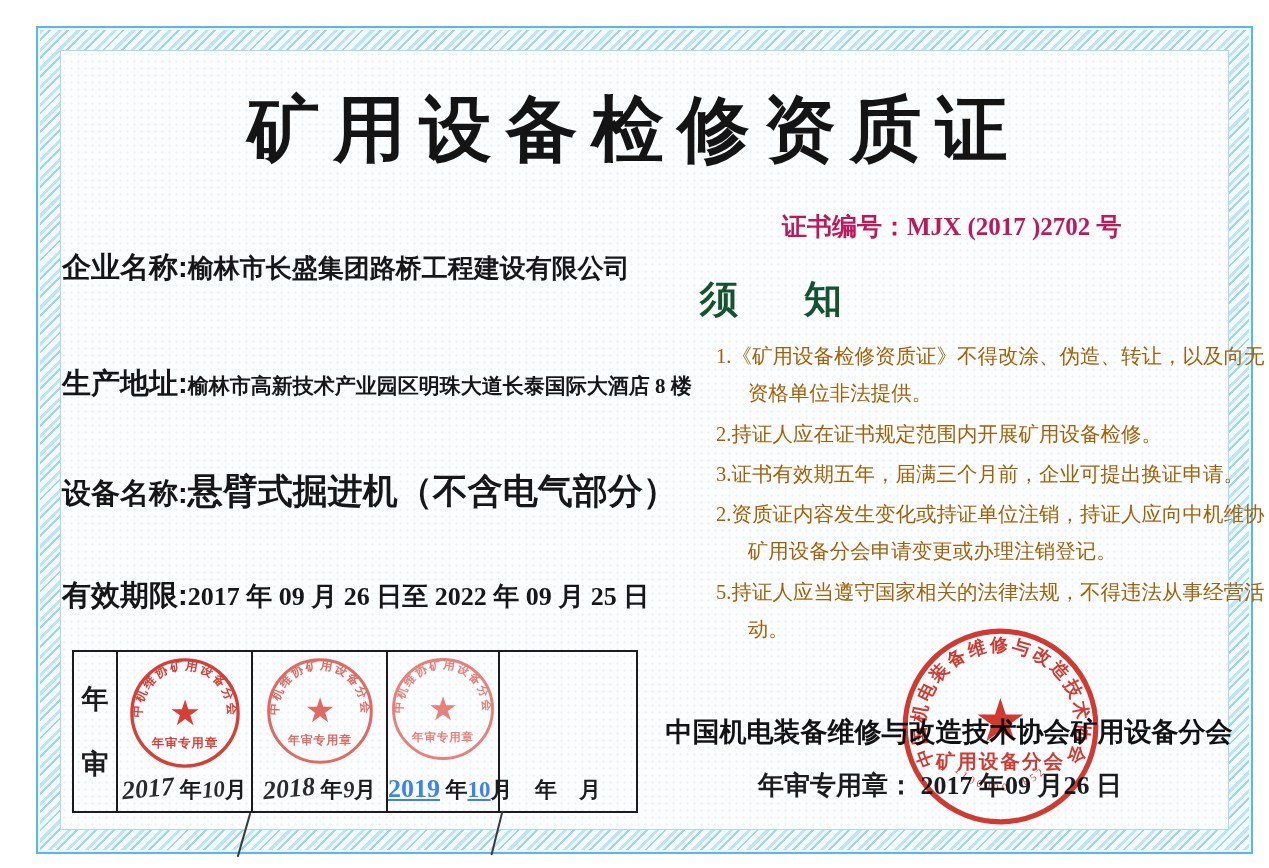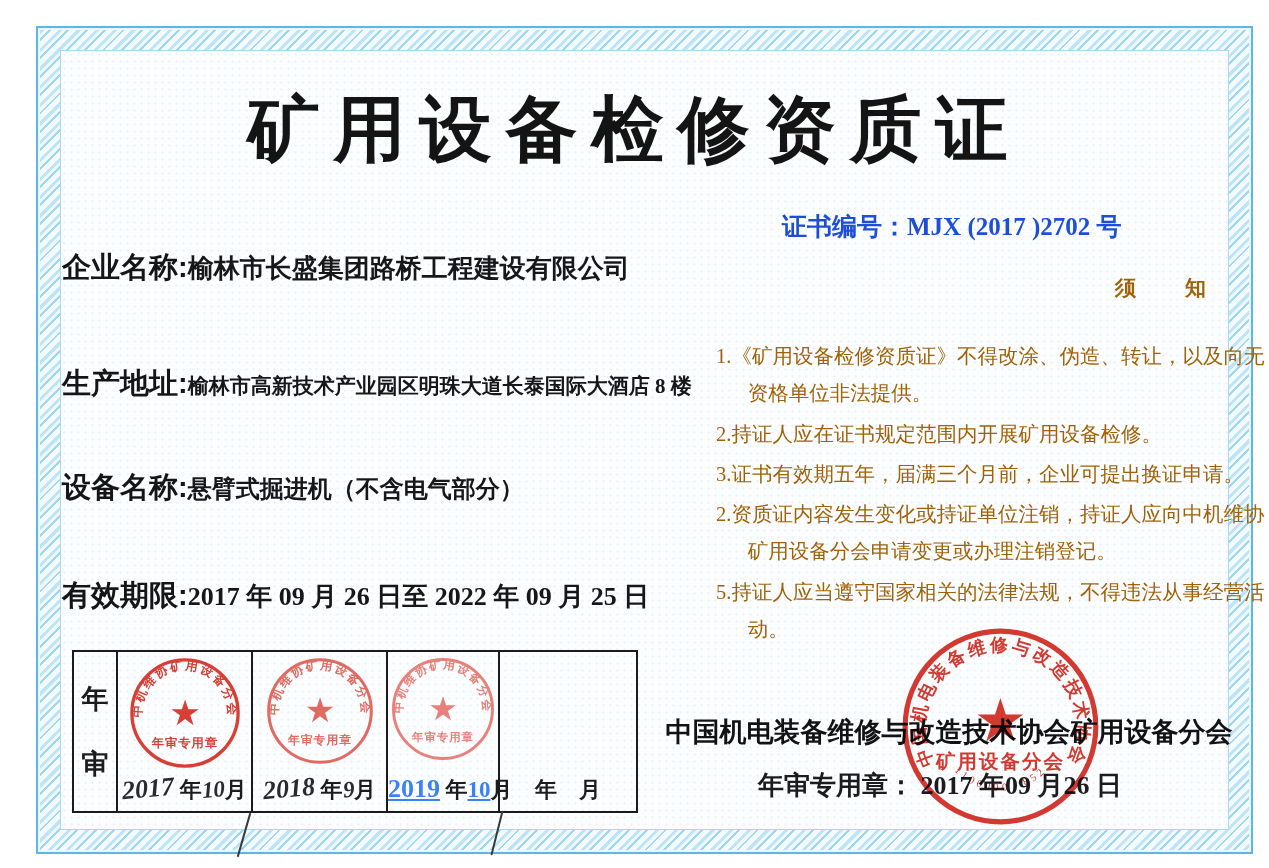--- a/index.html
+++ b/index.html
@@ -22,37 +22,37 @@
 
   .content { position:absolute; inset:0; z-index:2; }
 
   
   .title { position:absolute; left:0; right:0; top:82px; text-align:center;
            font-family:"Liberation Sans","DejaVu Sans",sans-serif;
            font-weight:900; font-size:72px; letter-spacing:14px; color:#141414; }
 
   
   .cert-no { position:absolute; left:782px; top:210px; font-size:25px; font-weight:600;
-             color:#1d4ed8; white-space:nowrap; }
+             color:#be185d; white-space:nowrap; }
 
   
   .field { position:absolute; left:62px; white-space:nowrap; }
   .field .lbl { font-family:"Liberation Sans","DejaVu Sans",sans-serif;
                 font-weight:800; font-size:29px; color:#151517; }
   .field .val { font-weight:700; font-size:26px; color:#17171a; }
   .field-company  { top:248px; }
   .field-address  { top:364px; }
   .field-address .val { font-size:21px; }
   .field-equip    { top:468px; }
-  .field-equip .val { font-size:24px; }
+  .field-equip .val { font-size:35px; }
   .field-valid    { top:576px; }
 
   
-  .notice-head { position:absolute; left:700px; top:274px; width:520px; text-align:right;
-                 font-size:21px; font-weight:600; letter-spacing:14px; color:#a16207; }
+  .notice-head { position:absolute; left:700px; top:274px; width:520px; text-align:left;
+                 font-size:38px; font-weight:600; letter-spacing:14px; color:#14532d; }
   .notice { position:absolute; left:716px; top:338px; width:560px;
             font-size:20.5px; line-height:1.82; color:#a16207;font-family:Liberation Serif, serif; }
   .notice .item { padding-left:1.55em; text-indent:-1.55em; margin-bottom:3px; font-weight:500; }
 
   
   .review-table { position:absolute; left:72px; top:650px; width:566px; height:163px;
                   border:2.5px solid #1b1b1d; display:flex; background:transparent; }
   .rt-label { width:44px; border-right:2.5px solid #1b1b1d; display:flex; flex-direction:column;
               align-items:center; justify-content:space-evenly;
               font-family:"Liberation Sans","DejaVu Sans",sans-serif;

